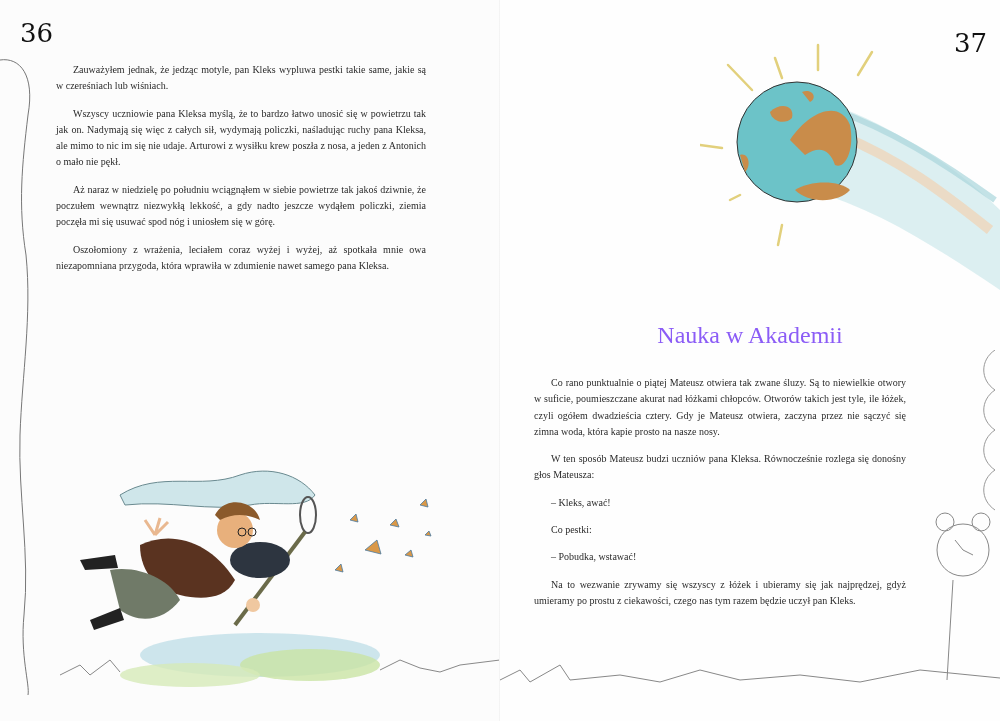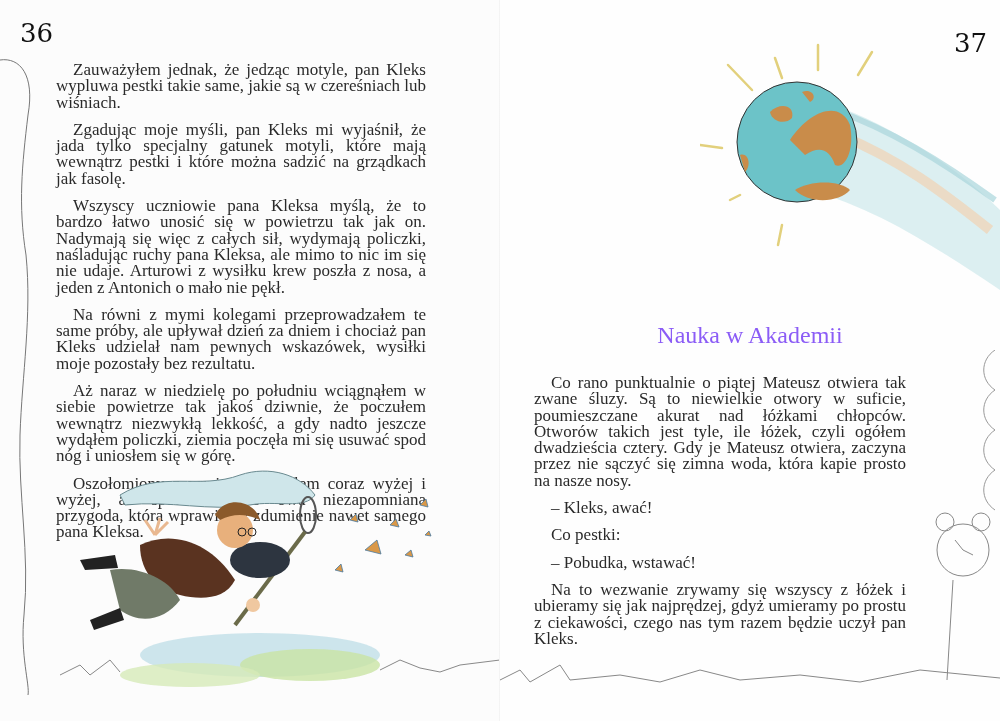--- a/index.html
+++ b/index.html
@@ -4,42 +4,40 @@
 <style>
   html,body{margin:0;padding:0;}
   body{width:1000px;height:721px;position:relative;overflow:hidden;background:#fdfdfd;font-family:"Liberation Serif","DejaVu Serif",serif;color:#2a2a2a;}
   .page{position:absolute;top:0;height:721px;}
   .page-left{left:0;width:500px;background:#fcfcfc;}
   .page-right{left:500px;width:500px;background:#fefefe;}
   .spine{position:absolute;left:499px;top:0;width:2px;height:721px;background:linear-gradient(90deg,#f1f1f1,#fafafa);}
   .page-num{position:absolute;font-family:"DejaVu Serif",serif;font-size:26px;color:#111;}
   .pn-left{left:20px;top:18px;}
   .pn-right{left:454px;top:28px;}
-  .text-block{position:absolute;font-size:17px;line-height:16.3px;text-align:justify;}
+  .text-block{position:absolute;font-size:10px;line-height:16.3px;text-align:justify;}
   .tb-left{left:56px;top:62px;width:370px;}
   .tb-right{left:34px;top:375px;width:372px;}
   .text-block p{margin:0 0 11px 0;text-indent:17px;}
   .chapter-title{position:absolute;left:0;width:500px;top:322px;text-align:center;font-size:24px;color:#8b5cf6;}
   svg{position:absolute;}
 </style>
 </head>
 <body>
 
 <div class="page page-left">
   <div class="page-num pn-left">36</div>
 
   <svg style="left:0;top:55px" width="40" height="640" viewBox="0 0 40 640">
     <path d="M0 5 C20 2 35 20 28 60 C22 110 18 150 26 200 C32 260 22 320 20 380 C18 440 30 500 24 560 C20 600 30 630 28 640" fill="none" stroke="#777" stroke-width="1"></path>
   </svg>
 
   <div class="text-block tb-left">
     <p>Zauważyłem jednak, że jedząc motyle, pan Kleks wypluwa pestki takie same, jakie są w czereśniach lub wiśniach.</p>
-    <p>Zgadując moje myśli, pan Kleks mi wyjaśnił, że jada tylko specjalny gatunek motyli, które mają wewnątrz pestki i które można sadzić na grządkach jak fasolę.</p>
     <p>Wszyscy uczniowie pana Kleksa myślą, że to bardzo łatwo unosić się w powietrzu tak jak on. Nadymają się więc z całych sił, wydymają policzki, naśladując ruchy pana Kleksa, ale mimo to nic im się nie udaje. Arturowi z wysiłku krew poszła z nosa, a jeden z Antonich o mało nie pękł.</p>
-    <p>Na równi z mymi kolegami przeprowadzałem te same próby, ale upływał dzień za dniem i chociaż pan Kleks udzielał nam pewnych wskazówek, wysiłki moje pozostały bez rezultatu.</p>
     <p>Aż naraz w niedzielę po południu wciągnąłem w siebie powietrze tak jakoś dziwnie, że poczułem wewnątrz niezwykłą lekkość, a gdy nadto jeszcze wydąłem policzki, ziemia poczęła mi się usuwać spod nóg i uniosłem się w górę.</p>
     <p>Oszołomiony z wrażenia, leciałem coraz wyżej i wyżej, aż spotkała mnie owa niezapomniana przygoda, która wprawiła w zdumienie nawet samego pana Kleksa.</p>
   </div>
 
   <svg style="left:60px;top:460px" width="440" height="261" viewBox="0 0 440 261">
 
     <ellipse cx="200" cy="195" rx="120" ry="22" fill="#b9dbe6" opacity="0.7"></ellipse>
     <ellipse cx="250" cy="205" rx="70" ry="16" fill="#c9e3a4" opacity="0.8"></ellipse>
     <ellipse cx="130" cy="215" rx="70" ry="12" fill="#d6eab8" opacity="0.8"></ellipse>
     <path d="M0 215 L20 205 L30 215 L50 200 L60 212 M320 210 L340 200 L360 208 L380 212 L400 205 L440 200" fill="none" stroke="#888" stroke-width="1"></path>
@@ -102,20 +100,21 @@
     <path d="M70 72 C80 62 95 65 92 78 C85 85 72 82 70 72 Z" fill="#c98c4a"></path>
     <path d="M95 150 C110 140 140 140 150 150 C140 162 110 165 95 150 Z" fill="#c98c4a"></path>
     <path d="M40 115 C48 112 52 125 45 132 Z" fill="#c98c4a"></path>
     <path d="M102 52 C112 48 118 58 110 62 Z" fill="#c98c4a"></path>
   </svg>
 
   <div class="chapter-title">Nauka w Akademii</div>
 
   <div class="text-block tb-right">
     <p>Co rano punktualnie o piątej Mateusz otwiera tak zwane śluzy. Są to niewielkie otwory w suficie, poumieszczane akurat nad łóżkami chłopców. Otworów takich jest tyle, ile łóżek, czyli ogółem dwadzieścia cztery. Gdy je Mateusz otwiera, zaczyna przez nie sączyć się zimna woda, która kapie prosto na nasze nosy.</p>
+    <p>W ten sposób Mateusz budzi uczniów pana Kleksa. Równocześnie rozlega się donośny głos Mateusza:</p>
     <p>– Kleks, awać!</p>
     <p>Co pestki:</p>
     <p>– Pobudka, wstawać!</p>
     <p>Na to wezwanie zrywamy się wszyscy z łóżek i ubieramy się jak najprędzej, gdyż umieramy po prostu z ciekawości, czego nas tym razem będzie uczył pan Kleks.</p>
   </div>
 
   <svg style="left:425px;top:350px" width="75" height="330" viewBox="0 0 75 330">
     <path d="M70 0 C55 10 55 30 70 40 C55 50 55 70 70 80 C55 90 55 110 70 120 C55 130 55 150 70 160" fill="none" stroke="#999" stroke-width="1"></path>
     <circle cx="38" cy="200" r="26" fill="none" stroke="#888" stroke-width="1"></circle>
     <circle cx="20" cy="172" r="9" fill="none" stroke="#888" stroke-width="1"></circle>

